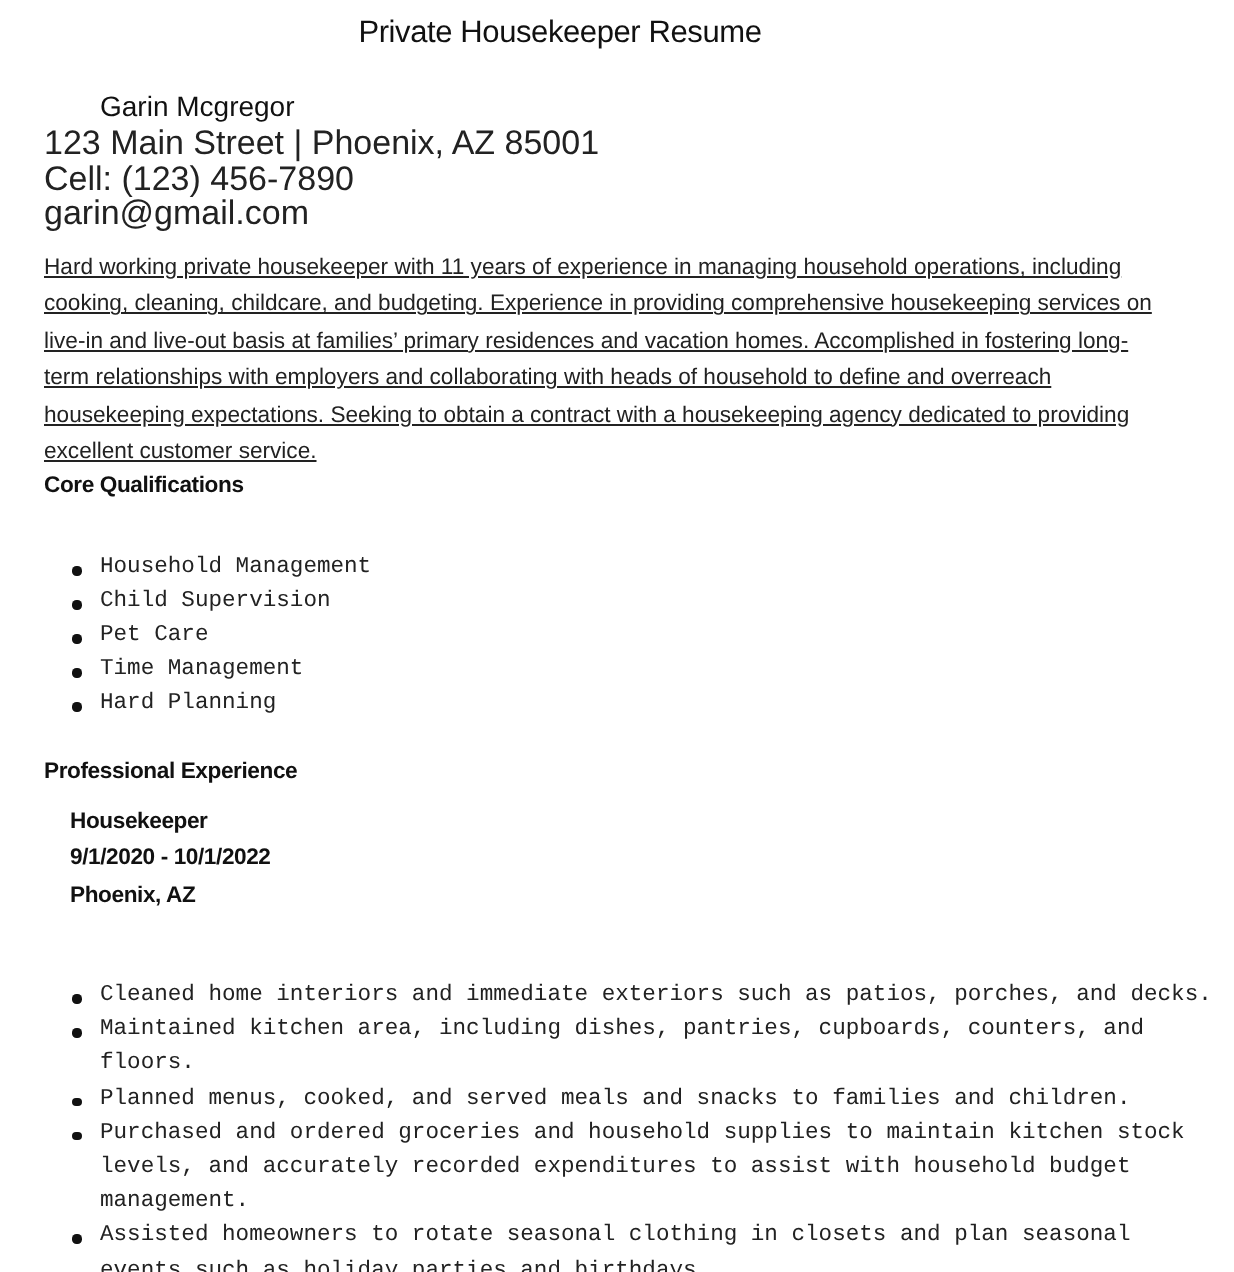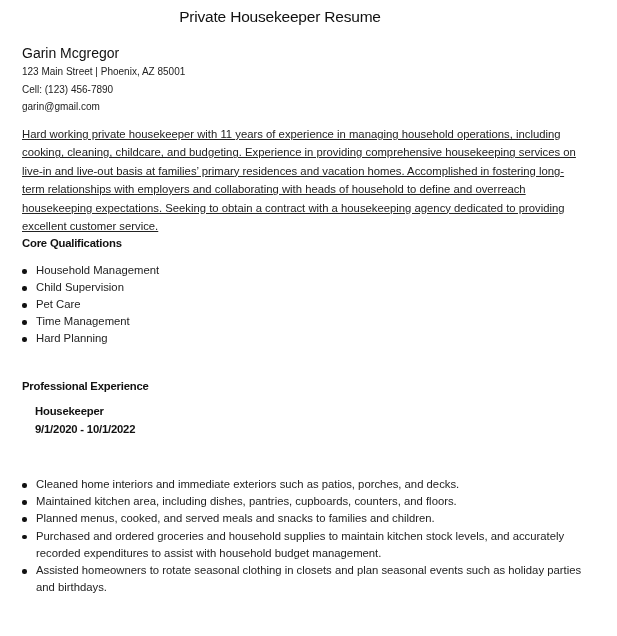--- a/index.html
+++ b/index.html
@@ -8,29 +8,29 @@
       font-family: "Liberation Sans", sans-serif;
       color: #1a1a1a;
       position: relative;
     }
     .title {
       position: absolute; left: 0; top: 8px; width: 560px;
       text-align: center; font-size: 15.5px; color: #111;
       letter-spacing: -0.2px;
     }
     .contact { position: absolute; left: 22px; top: 44px; }
-    .name { font-size: 14px; line-height: 19px; color: #111; }
-    .contact-line { font-size: 10px; line-height: 17.5px; color: #222; }
+    .name { font-size: 14px; line-height: 19px; color: #111; margin-left: 28px; }
+    .contact-line { font-size: 17px; line-height: 17.5px; color: #222; }
     .summary {
       position: absolute; left: 22px; top: 125px; width: 560px;
       font-size: 11.3px; line-height: 18.4px; color: #222; margin: 0; text-decoration: underline;
     }
     .heading { font-weight: bold; font-size: 11.3px; color: #111; letter-spacing: -0.2px; }
     .h-core { position: absolute; left: 22px; top: 237px; }
-    ul { margin: 0; padding: 0; list-style: none; }
+    ul { margin: 14px; padding: 0; list-style: none; font-family: Liberation Mono, monospace; }
     li { position: relative; padding-left: 14px; }
     li::before {
       content: ""; position: absolute; left: 0; top: 7px;
       width: 4.5px; height: 4.5px; border-radius: 50%; background: #111;
     }
     .quals {
       position: absolute; left: 22px; top: 262px;
       font-size: 11.3px; line-height: 17px; color: #222;
     }
     .h-prof { position: absolute; left: 22px; top: 380px; }
@@ -67,20 +67,21 @@
     <li>Pet Care</li>
     <li>Time Management</li>
     <li>Hard Planning</li>
   </ul>
 
   <div class="heading h-prof">Professional Experience</div>
 
   <div class="job">
     <div>Housekeeper</div>
     <div>9/1/2020 - 10/1/2022</div>
+    <div>Phoenix, AZ</div>
   </div>
 
   <ul class="duties">
     <li>Cleaned home interiors and immediate exteriors such as patios, porches, and decks.</li>
     <li>Maintained kitchen area, including dishes, pantries, cupboards, counters, and floors.</li>
     <li>Planned menus, cooked, and served meals and snacks to families and children.</li>
     <li>Purchased and ordered groceries and household supplies to maintain kitchen stock levels, and accurately recorded expenditures to assist with household budget management.</li>
     <li>Assisted homeowners to rotate seasonal clothing in closets and plan seasonal events such as holiday parties and birthdays.</li>
   </ul>
 </div>

